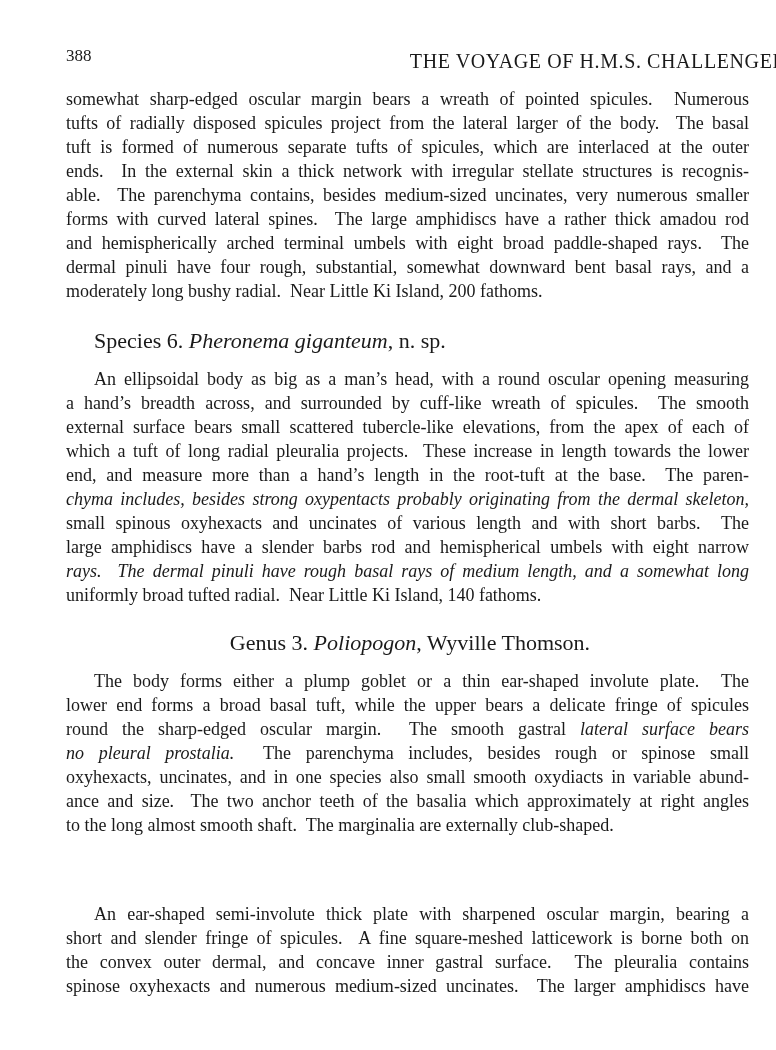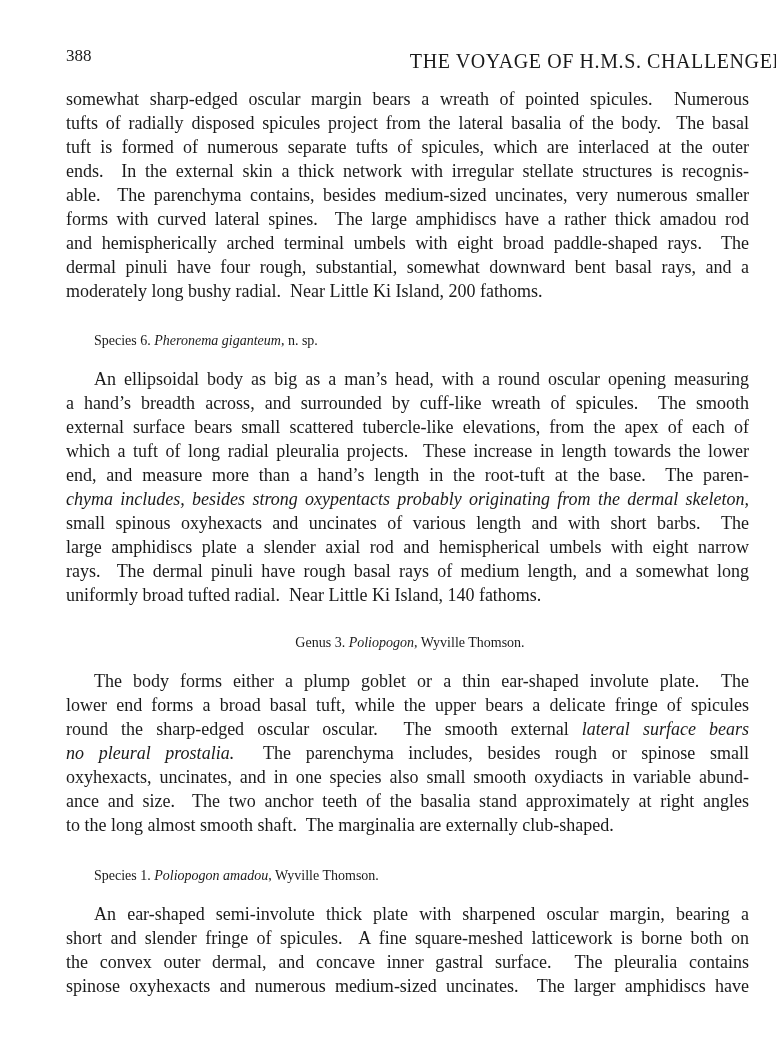--- a/index.html
+++ b/index.html
@@ -17,37 +17,37 @@
       font-size: 20px; letter-spacing: 0.6px; box-sizing: border-box;
     }
     .line {
       position: absolute; left: 50px; width: 683px; height: 24px;
       font-size: 18px; line-height: 24px; white-space: nowrap;
       text-align: justify; text-align-last: justify;
     }
     .line.last { text-align-last: left; }
     .line.indent { left: 78px; width: 655px; }
     .heading {
-      position: absolute; font-size: 14px; line-height: 24px; white-space: nowrap;
+      position: absolute; font-size: 22px; line-height: 24px; white-space: nowrap;
     }
     .heading.species { left: 78px; }
     .heading.genus { left: 0; width: 776px; text-align: center; padding-left: 12px; box-sizing: border-box; }
     i { font-style: italic; }
   </style>
 </head>
 <body>
 
 <div class="page">
 
   <div class="header-num">388</div>
   <div class="header-title">THE VOYAGE OF H.M.S. CHALLENGER.</div>
 
   <div>
     <div class="line" style="top: 87px; white-space: pre;">somewhat sharp-edged oscular margin bears a wreath of pointed spicules.  Numerous</div>
-    <div class="line" style="top: 111px; white-space: pre;">tufts of radially disposed spicules project from the lateral basalia of the body.  The basal</div>
+    <div class="line" style="top: 111px; white-space: pre;">tufts of radially disposed spicules project from the lateral larger of the body.  The basal</div>
     <div class="line" style="top: 135px; white-space: pre;">tuft is formed of numerous separate tufts of spicules, which are interlaced at the outer</div>
     <div class="line" style="top: 159px; white-space: pre;">ends.  In the external skin a thick network with irregular stellate structures is recognis-</div>
     <div class="line" style="top: 183px; white-space: pre;">able.  The parenchyma contains, besides medium-sized uncinates, very numerous smaller</div>
     <div class="line" style="top: 207px; white-space: pre;">forms with curved lateral spines.  The large amphidiscs have a rather thick amadou rod</div>
     <div class="line" style="top: 231px; white-space: pre;">and hemispherically arched terminal umbels with eight broad paddle-shaped rays.  The</div>
     <div class="line" style="top: 255px; white-space: pre;">dermal pinuli have four rough, substantial, somewhat downward bent basal rays, and a</div>
     <div class="line last" style="top: 279px; white-space: pre;">moderately long bushy radial.  Near Little Ki Island, 200 fathoms.</div>
   </div>
 
   <div class="heading species" style="top:329px">
@@ -56,44 +56,40 @@
   </div>
 
   <div>
     <div class="line indent" style="top: 367px; white-space: pre;">An ellipsoidal body as big as a man’s head, with a round oscular opening measuring</div>
     <div class="line" style="top: 391px; white-space: pre;">a hand’s breadth across, and surrounded by cuff-like wreath of spicules.  The smooth</div>
     <div class="line" style="top: 415px; white-space: pre;">external surface bears small scattered tubercle-like elevations, from the apex of each of</div>
     <div class="line" style="top: 439px; white-space: pre;">which a tuft of long radial pleuralia projects.  These increase in length towards the lower</div>
     <div class="line" style="top: 463px; white-space: pre;">end, and measure more than a hand’s length in the root-tuft at the base.  The paren-</div>
     <div class="line" style="top: 487px; white-space: pre; font-style: italic;">chyma includes, besides strong oxypentacts probably originating from the dermal skeleton,</div>
     <div class="line" style="top: 511px; white-space: pre;">small spinous oxyhexacts and uncinates of various length and with short barbs.  The</div>
-    <div class="line" style="top: 535px; white-space: pre;">large amphidiscs plate a slender axial rod and hemispherical umbels with eight narrow</div>
-    <div class="line" style="top: 559px; white-space: pre;">rays.  The dermal pinuli have rough basal rays of medium length, and a somewhat long</div>
+    <div class="line" style="top: 535px; white-space: pre;">large amphidiscs have a slender barbs rod and hemispherical umbels with eight narrow</div>
+    <div class="line" style="top: 559px; white-space: pre; font-style: italic;">rays.  The dermal pinuli have rough basal rays of medium length, and a somewhat long</div>
     <div class="line last" style="top: 583px; white-space: pre; font-family: Liberation Serif, serif;">uniformly broad tufted radial.  Near Little Ki Island, 140 fathoms.</div>
   </div>
 
   <div class="heading genus" style="top:631px">
     <span>Genus 3.</span>
     <i>Poliopogon</i><span>, Wyville Thomson.</span>
   </div>
 
   <div>
     <div class="line indent" style="top: 669px; white-space: pre;">The body forms either a plump goblet or a thin ear-shaped involute plate.  The</div>
     <div class="line" style="top: 693px; white-space: pre;">lower end forms a broad basal tuft, while the upper bears a delicate fringe of spicules</div>
-    <div class="line" style="top:717px"><span style="white-space: pre;">round the sharp-edged oscular oscular.  The smooth external </span><i style="white-space: pre;">lateral surface bears</i></div>
+    <div class="line" style="top:717px"><span style="white-space: pre;">round the sharp-edged oscular margin.  The smooth gastral </span><i style="white-space: pre;">lateral surface bears</i></div>
     <div class="line" style="top:741px"><i style="white-space: pre;">no pleural prostalia.</i><span style="white-space: pre;">  The parenchyma includes, besides rough or spinose small</span></div>
     <div class="line" style="top: 765px; white-space: pre;">oxyhexacts, uncinates, and in one species also small smooth oxydiacts in variable abund-</div>
-    <div class="line" style="top: 789px; white-space: pre;">ance and size.  The two anchor teeth of the basalia stand approximately at right angles</div>
+    <div class="line" style="top: 789px; white-space: pre;">ance and size.  The two anchor teeth of the basalia which approximately at right angles</div>
     <div class="line last" style="top: 813px; white-space: pre;">to the long almost smooth shaft.  The marginalia are externally club-shaped.</div>
   </div>
 
-  <div class="heading species" style="top:864px">
-    <span>Species 1.</span>
-    <i>Poliopogon amadou</i><span>, Wyville Thomson.</span>
-  </div>
 
   <div>
     <div class="line indent" style="top: 902px; white-space: pre;">An ear-shaped semi-involute thick plate with sharpened oscular margin, bearing a</div>
     <div class="line" style="top: 926px; white-space: pre;">short and slender fringe of spicules.  A fine square-meshed latticework is borne both on</div>
     <div class="line" style="top: 950px; white-space: pre;">the convex outer dermal, and concave inner gastral surface.  The pleuralia contains</div>
     <div class="line" style="top: 974px; white-space: pre;">spinose oxyhexacts and numerous medium-sized uncinates.  The larger amphidiscs have</div>
   </div>
 
 </div>
 

